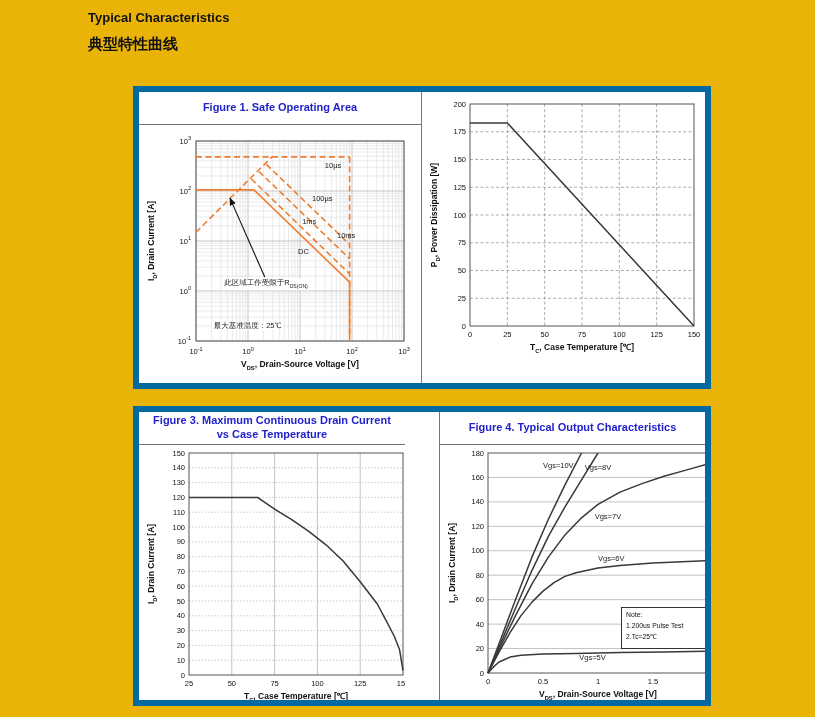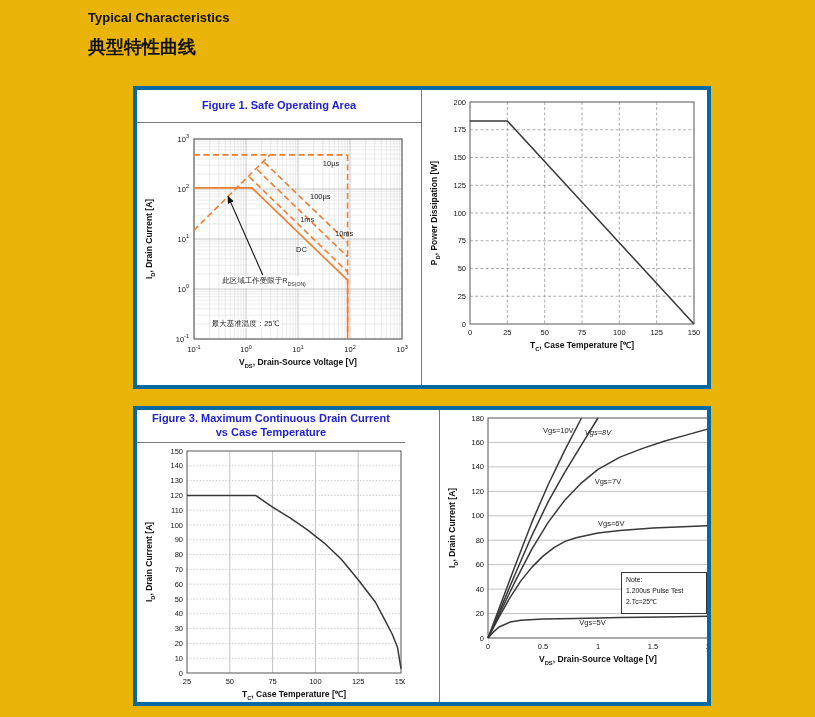--- a/index.html
+++ b/index.html
@@ -1,20 +1,20 @@
 <!DOCTYPE html>
 <html><head>
 <meta charset="utf-8">
 <style>
   html,body{margin:0;padding:0;background:#fff;}
   body{font-family:"Liberation Sans",sans-serif;color:#111;}
   .page{position:relative;width:815px;height:717px;background:#eab308;overflow:hidden;}
   .hdr-en{position:absolute;left:88px;top:10px;font-size:13px;font-weight:bold;}
-  .hdr-zh{position:absolute;left:88px;top:35px;font-size:18px;font-weight:bold;}
-  .fig-table{position:absolute;border:4px solid #0369a1;display:flex;background:#fff;box-sizing:border-box;}
+  .hdr-zh{position:absolute;left:88px;top:35px;font-size:15px;font-weight:bold;}
+  .fig-table{position:absolute;border:6px solid #0369a1;display:flex;background:#fff;box-sizing:border-box;}
   .t1{left:133px;top:86px;width:578px;height:303px;}
   .t2{left:133px;top:406px;width:578px;height:300px;gap:34px;}
   .fig-cell{display:flex;flex-direction:column;box-sizing:border-box;}
   .t1 .left{width:287px;} .t1 .right{width:289px;}
   .t2 .left{width:288px;} .t2 .right{width:288px;}
   .fig-cell.right{border-left:1px solid #777;}
   .fig-title{height:33px;box-sizing:border-box;border-bottom:1px solid #777;display:flex;align-items:center;justify-content:center;text-align:center;font-weight:bold;font-size:11px;line-height:1.25;padding:0 14px;}
   .chart{position:relative;flex:1;overflow:hidden;}
   .chart svg{position:absolute;left:0;top:0;font-family:"Liberation Sans",sans-serif;}
   .ann{position:absolute;font-size:7.5px;color:#1a1a1a;white-space:nowrap;line-height:1;}
@@ -249,20 +249,21 @@
               <text x="46" y="40.099999999999994" text-anchor="end" font-size="7.5" fill="#111">130</text>
               <text x="46" y="25.299999999999997" text-anchor="end" font-size="7.5" fill="#111">140</text>
               <text x="46" y="10.5" text-anchor="end" font-size="7.5" fill="#111">150</text>
             </g>
           </svg>
           <div class="axis-label" style="left: 50px; width: 214px; top: 247px;">T<sub>C</sub>, Case Temperature [℃]</div>
           <div class="axis-label" style="left: 8px; top: 230px; width: 222px; transform: rotate(-90deg); transform-origin: 0px 0px;">I<sub>D</sub>, Drain Current [A]</div>
         </div>
     </div>
     <div class="fig-cell right">
+      <div class="fig-title" style="color: rgb(34, 34, 204);">Figure 4. Typical Output Characteristics</div>
       <div class="chart">
           <svg width="287" height="265" viewBox="0 0 287 265">
             <g>
               <line x1="48" y1="203.55555555555554" x2="268" y2="203.55555555555554" stroke="#a8a8a8" stroke-width="0.7"></line>
               <line x1="48" y1="179.11111111111111" x2="268" y2="179.11111111111111" stroke="#a8a8a8" stroke-width="0.7"></line>
               <line x1="48" y1="154.66666666666666" x2="268" y2="154.66666666666666" stroke="#a8a8a8" stroke-width="0.7"></line>
               <line x1="48" y1="130.22222222222223" x2="268" y2="130.22222222222223" stroke="#a8a8a8" stroke-width="0.7"></line>
               <line x1="48" y1="105.77777777777777" x2="268" y2="105.77777777777777" stroke="#a8a8a8" stroke-width="0.7"></line>
               <line x1="48" y1="81.33333333333333" x2="268" y2="81.33333333333333" stroke="#a8a8a8" stroke-width="0.7"></line>
               <line x1="48" y1="56.888888888888886" x2="268" y2="56.888888888888886" stroke="#a8a8a8" stroke-width="0.7"></line>
@@ -288,21 +289,21 @@
               <text x="44" y="157.16666666666666" text-anchor="end" font-size="7.5" fill="#111">60</text>
               <text x="44" y="132.72222222222223" text-anchor="end" font-size="7.5" fill="#111">80</text>
               <text x="44" y="108.27777777777777" text-anchor="end" font-size="7.5" fill="#111">100</text>
               <text x="44" y="83.83333333333333" text-anchor="end" font-size="7.5" fill="#111">120</text>
               <text x="44" y="59.388888888888886" text-anchor="end" font-size="7.5" fill="#111">140</text>
               <text x="44" y="34.94444444444444" text-anchor="end" font-size="7.5" fill="#111">160</text>
               <text x="44" y="10.5" text-anchor="end" font-size="7.5" fill="#111">180</text>
             </g>
           </svg>
           <div class="ann" style="left: 103px; top: 21px; transform: translate(0px, -50%);">Vgs=10V</div>
-          <div class="ann" style="left: 144.8px; top: 22.6667px; transform: translate(0px, -50%); font-style: italic;">Vgs=8V</div>
+          <div class="ann" style="left: 144.8px; top: 22.6667px; transform: translate(0px, -50%);">Vgs=8V</div>
           <div class="ann" style="left: 154.7px; top: 71.5556px; transform: translate(0px, -50%);">Vgs=7V</div>
           <div class="ann" style="left: 158px; top: 114.333px; transform: translate(0px, -50%);">Vgs=6V</div>
           <div class="ann" style="left: 139.3px; top: 213.333px; transform: translate(0px, -50%);">Vgs=5V</div>
           <div class="note-box" style="left: 181.1px; top: 162px; width: 85.8px; height: 41.5556px;">
             <div>Note:</div>
             <div>1.200us Pulse Test</div>
             <div>2.Tc=25℃</div>
           </div>
           <div class="axis-label" style="left: 48px; width: 220px; top: 245px;">V<sub>DS</sub>, Drain-Source Voltage [V]</div>
           <div class="axis-label" style="left: 8px; top: 228px; width: 220px; transform: rotate(-90deg); transform-origin: 0px 0px;">I<sub>D</sub>, Drain Current [A]</div>

